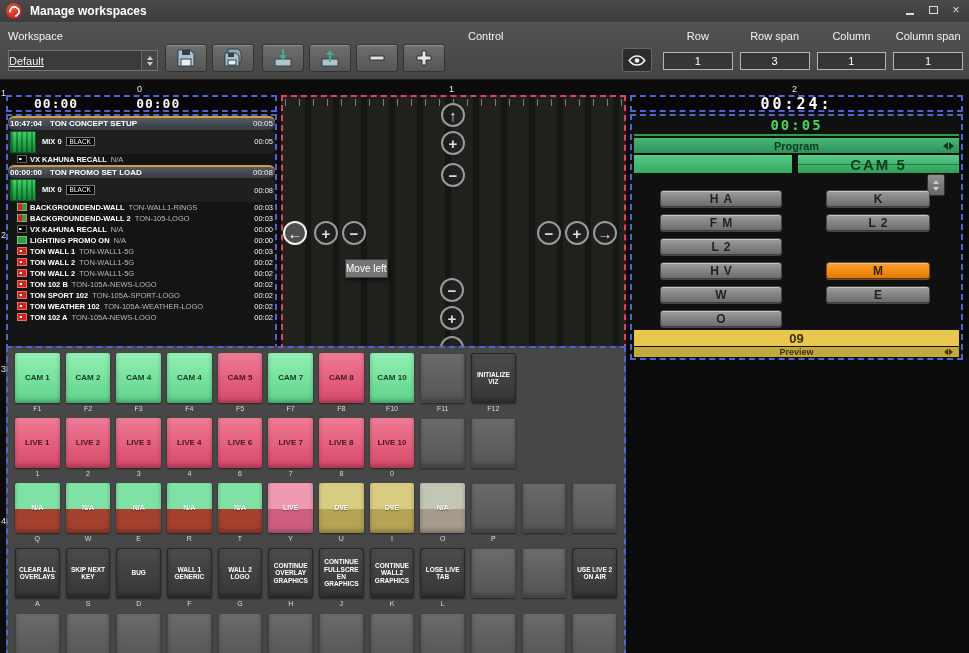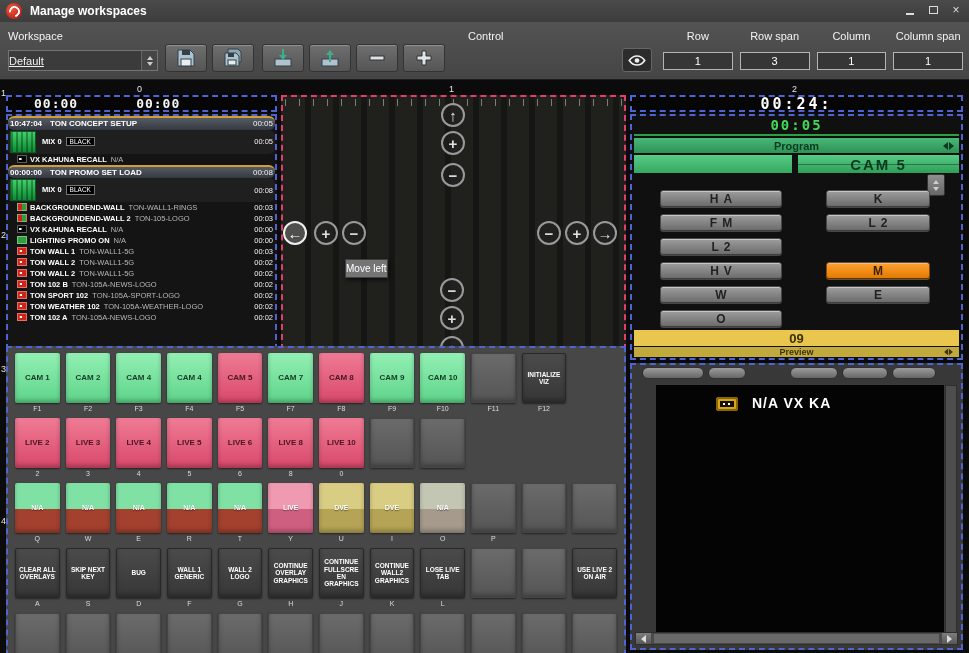--- a/index.html
+++ b/index.html
@@ -510,73 +510,73 @@
             <div class="pad-key">F7</div>
           </div>
           <div class="pad-cell">
             <div class="pad" data-style="red">
               <span class="pad-label">CAM 8</span>
             </div>
             <div class="pad-key">F8</div>
           </div>
           <div class="pad-cell">
             <div class="pad" data-style="green">
-              <span class="pad-label">CAM 9</span>
-            </div>
-            <div class="pad-key">F9</div>
-          </div>
-          <div class="pad-cell">
-            <div class="pad" data-style="green">
               <span class="pad-label">CAM 10</span>
             </div>
             <div class="pad-key">F10</div>
           </div>
           <div class="pad-cell">
             <div class="pad" data-style="blank">
               <span class="pad-label"></span>
             </div>
             <div class="pad-key">F11</div>
           </div>
           <div class="pad-cell">
             <div class="pad" data-style="dark">
               <span class="pad-label">INITIALIZE VIZ</span>
             </div>
             <div class="pad-key">F12</div>
           </div>
       </div>
       <div class="pad-row">
+        <div class="pad-cell">
+            <div class="pad" data-style="red">
+              <span class="pad-label">LIVE 1</span>
+            </div>
+            <div class="pad-key">1</div>
+          </div>
           <div class="pad-cell">
             <div class="pad" data-style="red">
               <span class="pad-label">LIVE 2</span>
             </div>
             <div class="pad-key">2</div>
           </div>
           <div class="pad-cell">
             <div class="pad" data-style="red">
               <span class="pad-label">LIVE 3</span>
             </div>
             <div class="pad-key">3</div>
           </div>
           <div class="pad-cell">
             <div class="pad" data-style="red">
               <span class="pad-label">LIVE 4</span>
             </div>
             <div class="pad-key">4</div>
           </div>
           <div class="pad-cell">
             <div class="pad" data-style="red">
-              <span class="pad-label">LIVE 5</span>
-            </div>
-            <div class="pad-key">5</div>
-          </div>
-          <div class="pad-cell">
-            <div class="pad" data-style="red">
               <span class="pad-label">LIVE 6</span>
             </div>
             <div class="pad-key">6</div>
+          </div>
+          <div class="pad-cell">
+            <div class="pad" data-style="red">
+              <span class="pad-label">LIVE 7</span>
+            </div>
+            <div class="pad-key">7</div>
           </div>
           <div class="pad-cell">
             <div class="pad" data-style="red">
               <span class="pad-label">LIVE 8</span>
             </div>
             <div class="pad-key">8</div>
           </div>
           <div class="pad-cell">
             <div class="pad" data-style="red">
               <span class="pad-label">LIVE 10</span>
@@ -789,35 +789,14 @@
             <div class="pad" data-style="blank"></div>
 
           </div>
           <div class="pad-cell">
             <div class="pad" data-style="blank"></div>
 
           </div>
       </div>
     </div>
 
-    <div class="cell pv-cell" style="left:630px;top:283px;width:333px;height:287px;">
-      <span class="pv-pill" style="left:10px;width:62px;"></span>
-      <span class="pv-pill" style="left:76px;width:38px;"></span>
-      <span class="pv-pill" style="left:158px;width:48px;"></span>
-      <span class="pv-pill" style="left:210px;width:46px;"></span>
-      <span class="pv-pill" style="left:260px;width:44px;"></span>
-      <div class="pv-screen">
-        <span class="pv-keyicon"></span>
-        <span class="pv-text">N/A VX KA</span>
-      </div>
-      <div class="pv-vscroll"></div>
-      <div class="pv-scroll">
-        <span class="pv-sarrow left">
-            <i class="tri-left"></i>
-          </span>
-        <span class="pv-thumb"></span>
-        <span class="pv-sarrow right">
-            <i class="tri-right"></i>
-          </span>
-      </div>
-    </div>
   </div>
 </div>
 
 </body></html>

